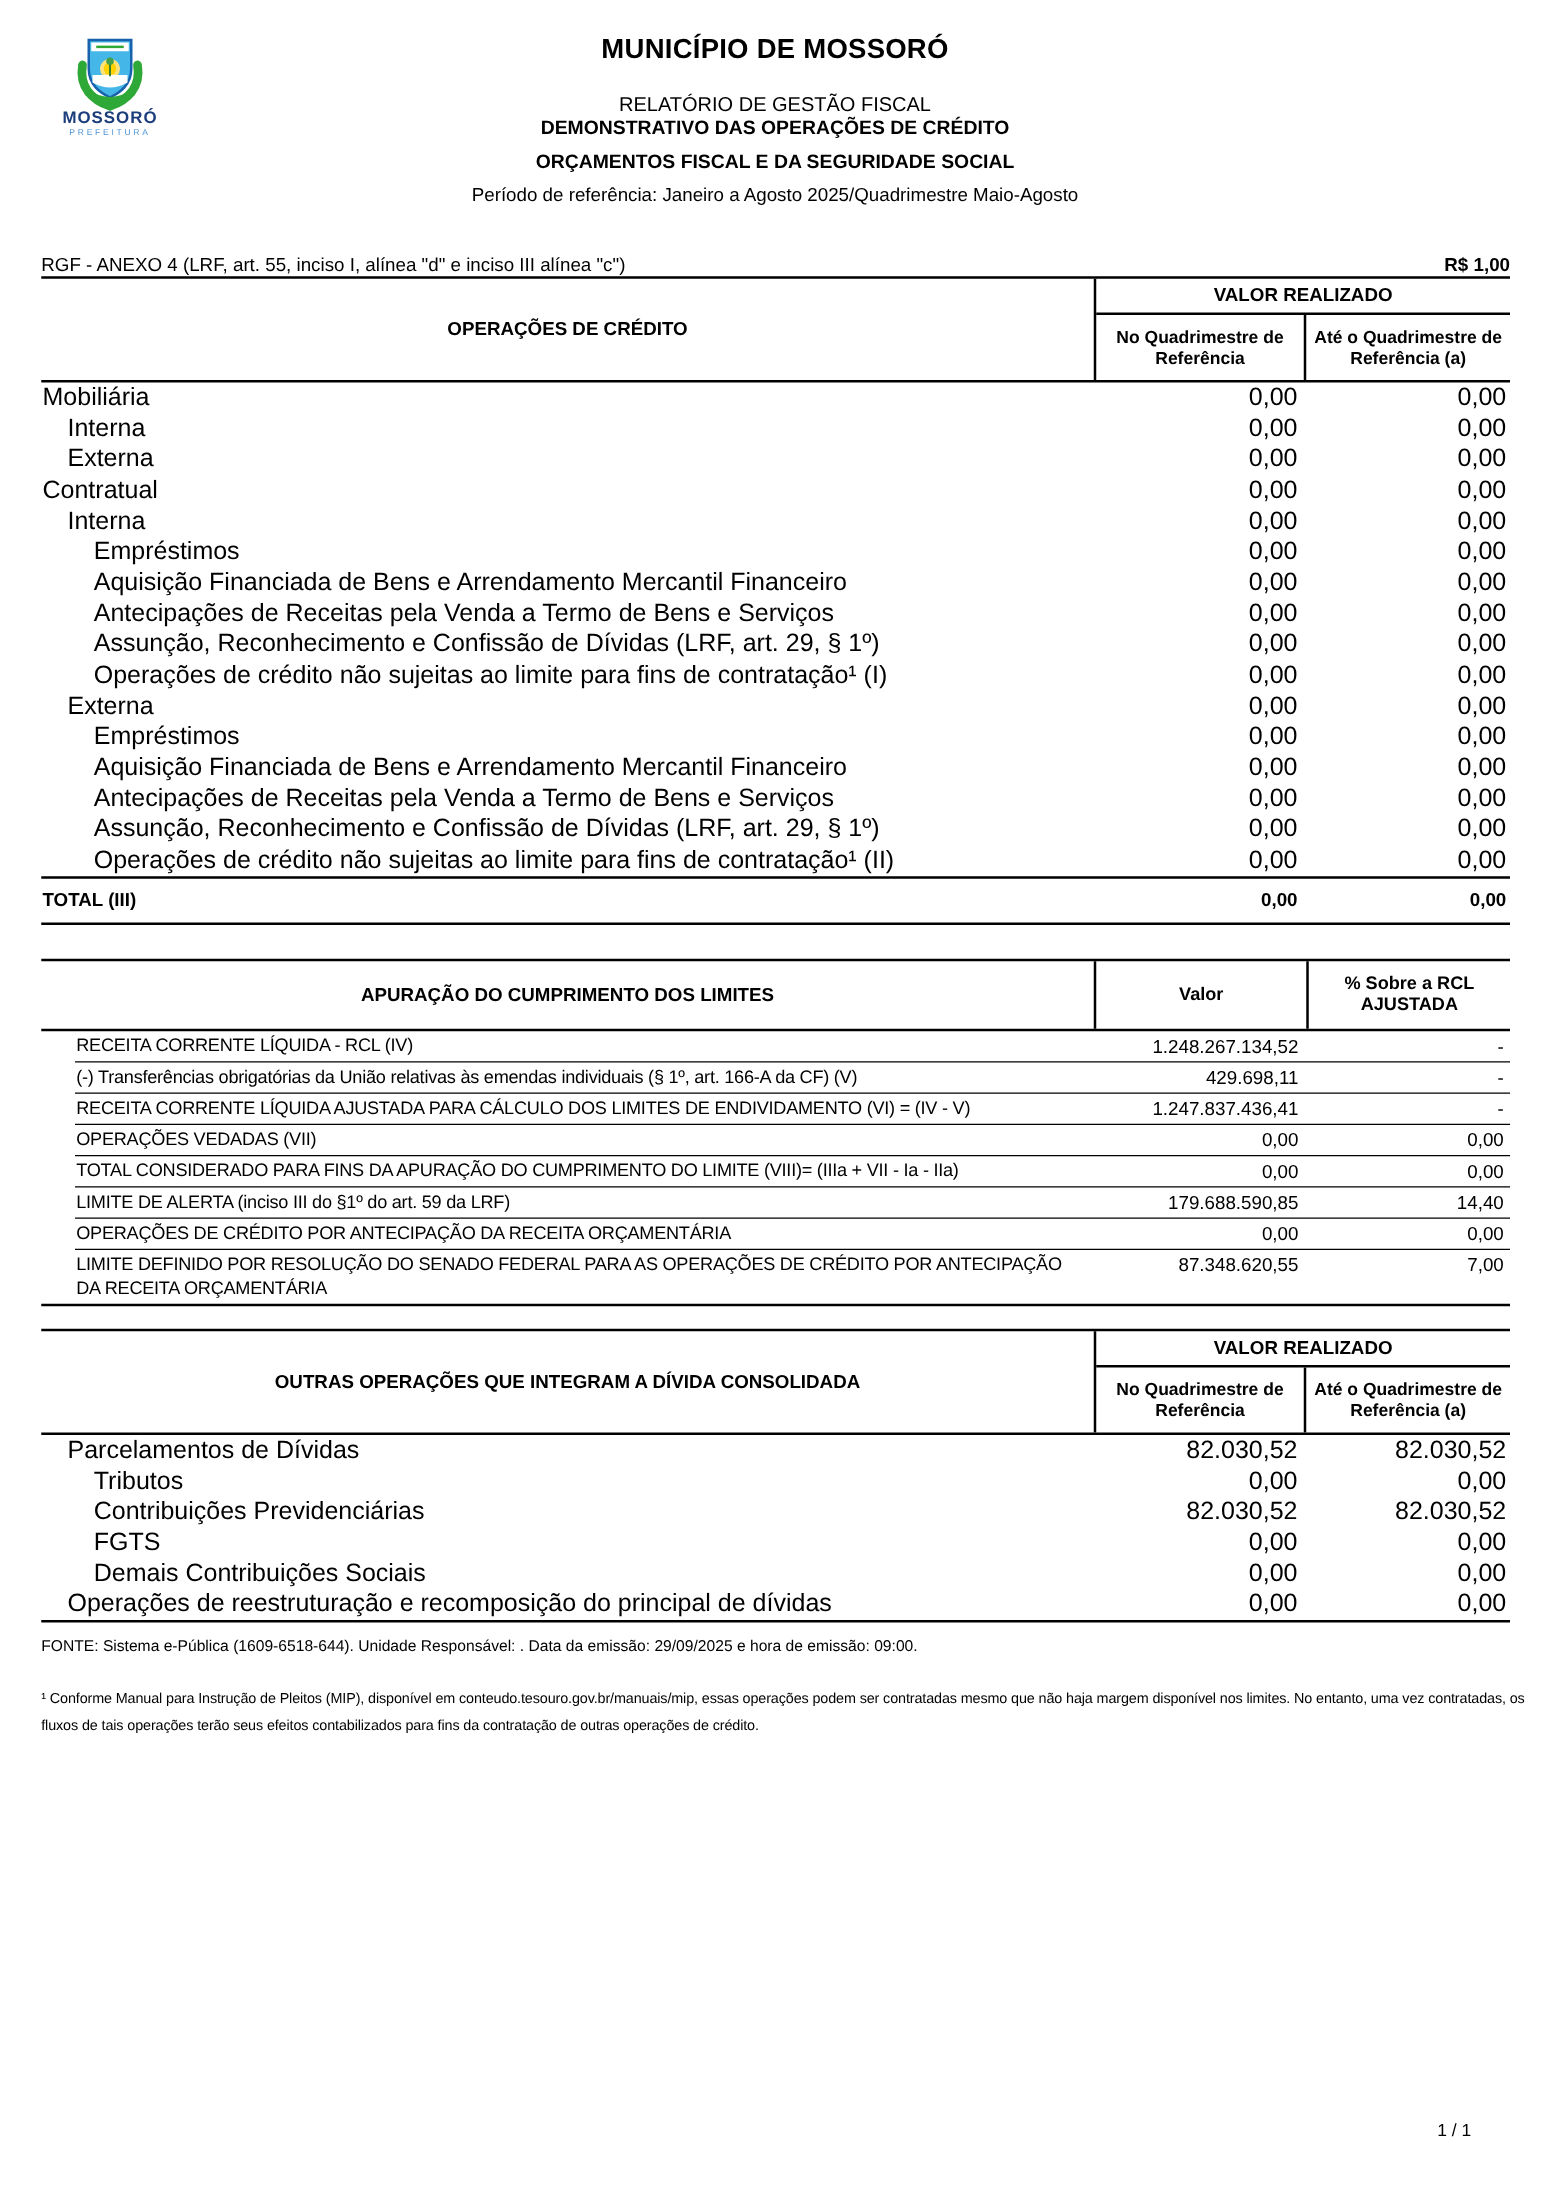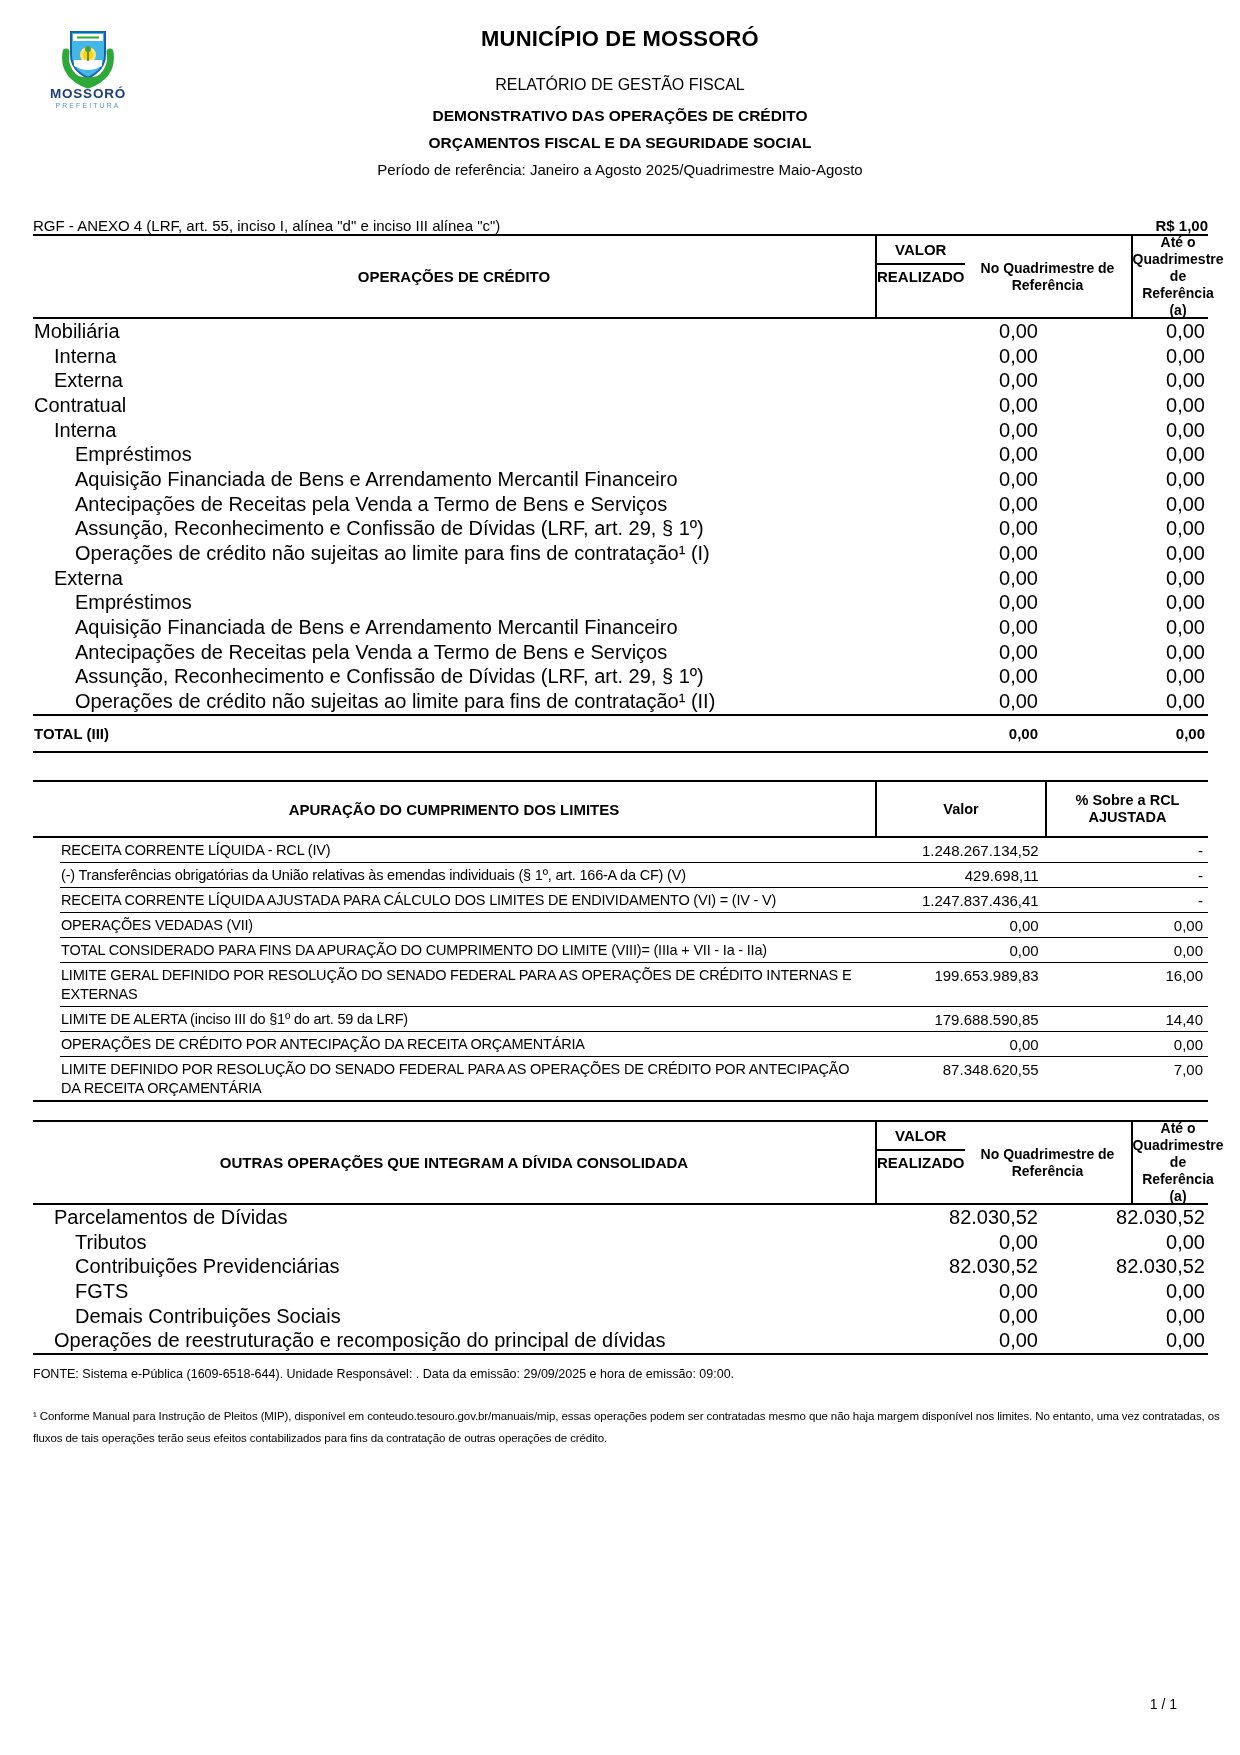--- a/index.html
+++ b/index.html
@@ -6,35 +6,35 @@
   html,body { background:#fff; }
   .page {
     position:relative; width:1240px; height:1755px; background:#fff;
     font-family:"Liberation Sans", sans-serif; color:#000; overflow:hidden;
   }
   
   .logo-wrap { position:absolute; left:38px; top:28px; width:100px; height:84px; }
   .title-block { text-align:center; }
   .muni-title { padding-top:26px; font-size:22px; font-weight:bold; line-height:26px; letter-spacing:.2px; }
   .line-rgf   { margin-top:24px; font-size:16px; line-height:18px; }
-  .line-demo  { margin-top:13px;  font-size:15.5px; font-weight:bold; line-height:18px; }
+  .line-demo  { margin-top:0;  font-size:15.5px; font-weight:bold; line-height:18px; }
   .line-orc   { margin-top:9px;  font-size:15.5px; font-weight:bold; line-height:18px; }
   .line-per   { margin-top:9px;  font-size:15px; line-height:18px; }
   .annex-row {
     margin:37px 32px 0 33px; width:1175px; display:flex; justify-content:space-between;
     align-items:flex-end; font-size:15px; height:18px;
   }
   .annex-right { font-weight:bold; }
   
   .tbl { margin-left:33px; width:1175px; }
   
   .t-head { display:flex; height:85px; border-top:2px solid #000; border-bottom:2px solid #000; }
   .t-head-label { width:842px; display:flex; align-items:center; justify-content:center;
                   font-weight:bold; font-size:15px; text-align:center; }
-  .t-head-vals { width:333px; border-left:2px solid #000; display:flex; }
+  .t-head-vals { width:333px; border-left:2px solid #000; display:flex; flex-direction:column; }
   .t-group { height:29px; line-height:27px; text-align:center; font-weight:bold; font-size:15px;
              border-bottom:2px solid #000; }
   .t-sub { flex:1; display:flex; }
   .t-sub-c1, .t-sub-c2 { display:flex; align-items:center; justify-content:center;
              text-align:center; font-weight:bold; font-size:14px; line-height:17px; }
   .t-sub-c1 { width:168px; border-right:2px solid #000; }
   .t-sub-c2 { flex:1; }
   
   .t-row { display:flex; height:24.7px; align-items:center; font-size:20px; }
   .t-label { width:842px; white-space:nowrap; }
@@ -229,25 +229,20 @@
           <div class="t2-label">OPERAÇÕES VEDADAS (VII)</div>
           <div class="t2-valor">0,00</div>
           <div class="t2-pct">0,00</div>
         </div>
         <div class="t2-row">
           <div class="t2-label">TOTAL CONSIDERADO PARA FINS DA APURAÇÃO DO CUMPRIMENTO DO LIMITE (VIII)= (IIIa + VII - Ia - IIa)</div>
           <div class="t2-valor">0,00</div>
           <div class="t2-pct">0,00</div>
         </div>
         <div class="t2-row">
-          <div class="t2-label">LIMITE GERAL DEFINIDO POR RESOLUÇÃO DO SENADO FEDERAL PARA AS OPERAÇÕES DE CRÉDITO INTERNAS E EXTERNAS</div>
-          <div class="t2-valor">199.653.989,83</div>
-          <div class="t2-pct">16,00</div>
-        </div>
-        <div class="t2-row">
           <div class="t2-label">LIMITE DE ALERTA (inciso III do §1º do art. 59 da LRF)</div>
           <div class="t2-valor">179.688.590,85</div>
           <div class="t2-pct">14,40</div>
         </div>
         <div class="t2-row">
           <div class="t2-label">OPERAÇÕES DE CRÉDITO POR ANTECIPAÇÃO DA RECEITA ORÇAMENTÁRIA</div>
           <div class="t2-valor">0,00</div>
           <div class="t2-pct">0,00</div>
         </div>
         <div class="t2-row">

